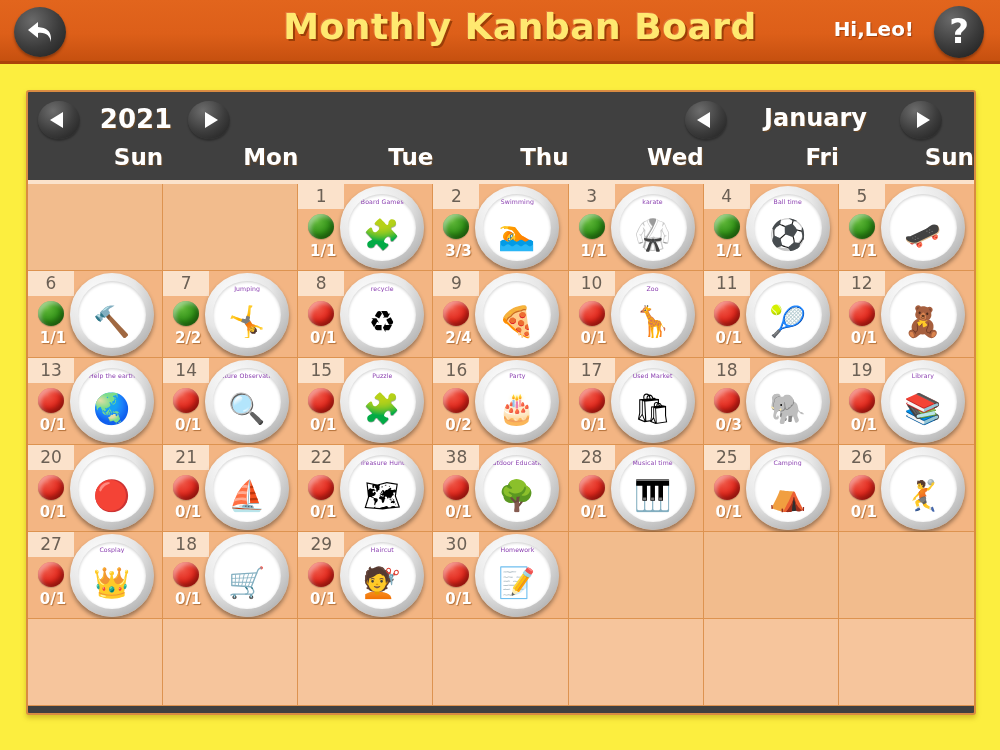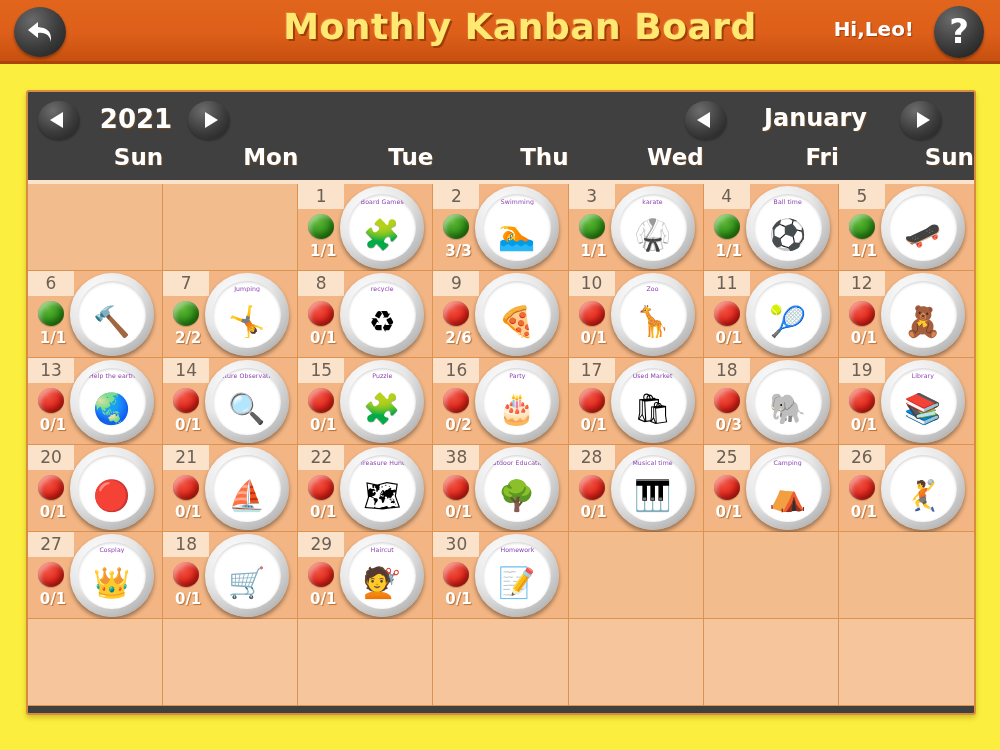--- a/index.html
+++ b/index.html
@@ -300,21 +300,21 @@
         <div class="token">
           <div class="inner">
             <div class="tlabel">recycle</div>
             <div class="art">♻</div>
           </div>
         </div>
       </div>
       <div class="cell filled">
         <div class="daynum-tab">9</div>
         <div class="status-dot red"></div>
-        <div class="progress">2/6</div>
+        <div class="progress">2/4</div>
         <div class="token">
           <div class="inner">
             <div class="tlabel"></div>
             <div class="art">🍕</div>
           </div>
         </div>
       </div>
       <div class="cell filled">
         <div class="daynum-tab">10</div>
         <div class="status-dot red"></div>

